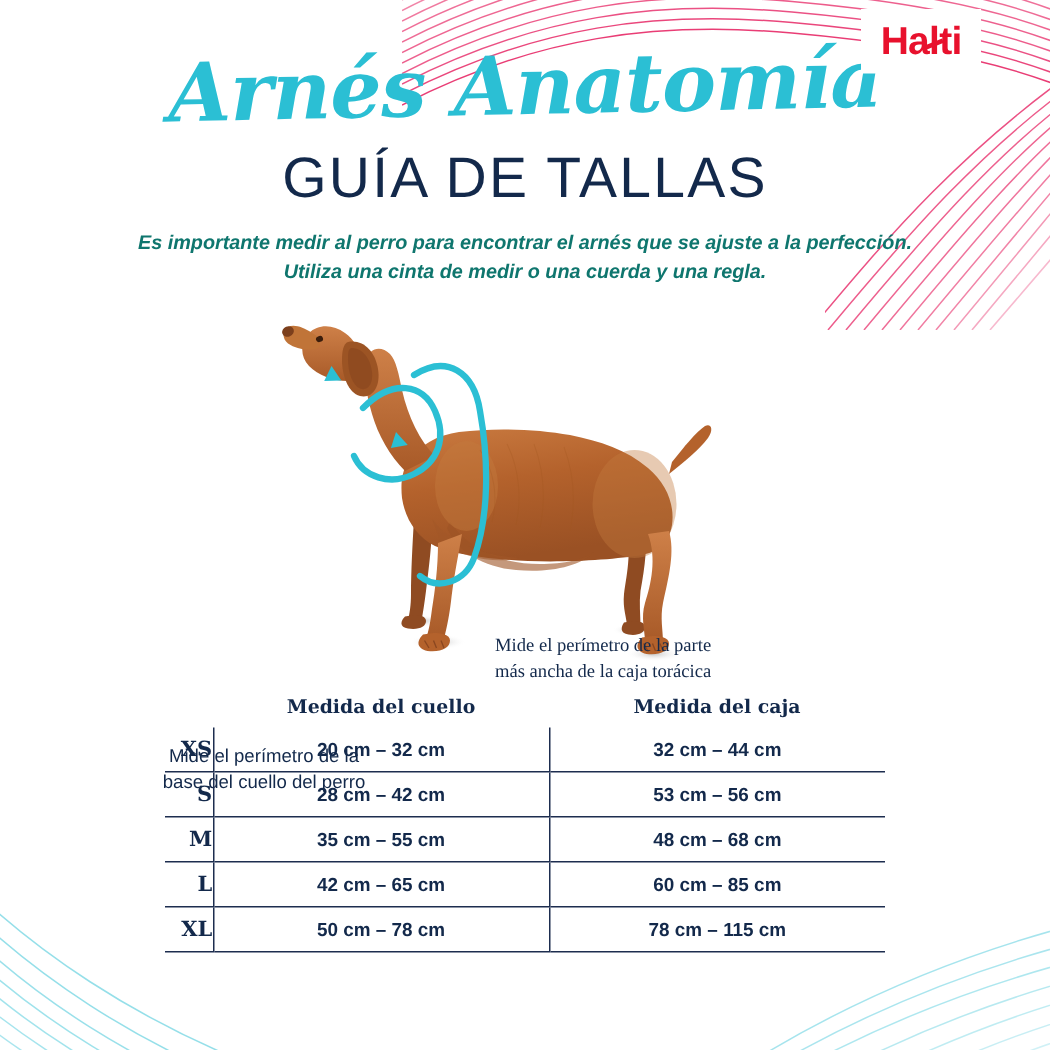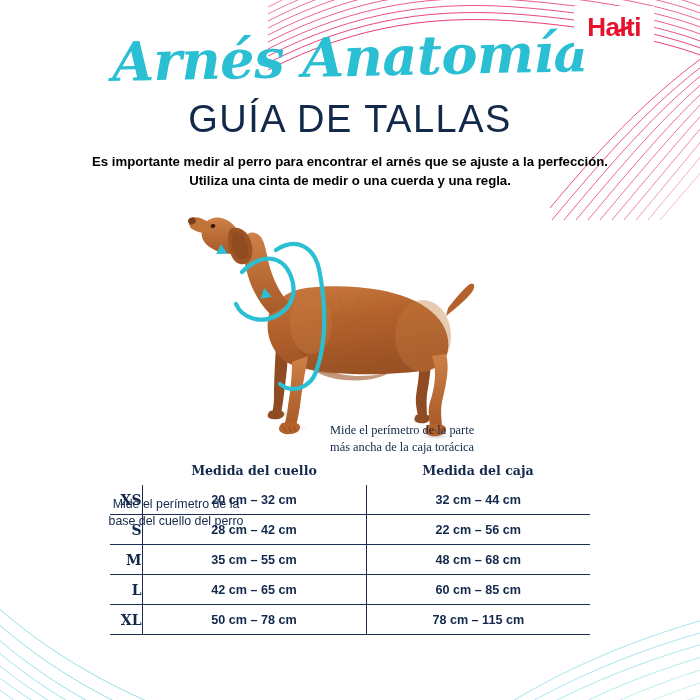--- a/index.html
+++ b/index.html
@@ -50,22 +50,23 @@
     position:absolute;top:100px;left:0;width:700px;text-align:center;
     font-family:"Liberation Sans", sans-serif;
     font-size:38px;font-weight:normal;letter-spacing:1.5px;
     color:#13294B;line-height:1;
     z-index:4;
   }
   .subtitle{
     position:absolute;top:152px;left:50px;width:600px;text-align:center;
     font-family:"Liberation Sans", sans-serif;
     font-weight:bold;font-size:13.2px;line-height:1.45;
-    color:#000000;
+    color:#0f766e;
     z-index:4;
+    font-style:italic;
   }
 
   
   .illustration{position:absolute;top:196px;left:0;width:700px;height:260px;}
   .dog-svg{position:absolute;top:0;left:180px;width:300px;height:260px;}
   .arrows-svg{position:absolute;top:0;left:180px;width:300px;height:260px;}
 
   .ann{
     position:absolute;
     font-family:"Liberation Sans", sans-serif;
@@ -324,21 +325,21 @@
         </tr>
 
         <tr class="rule-bot">
           <td class="size-cell">XS</td>
           <td class="val-cell vline-l">20 cm – 32 cm</td>
           <td class="val-cell vline-mid">32 cm – 44 cm</td>
         </tr>
         <tr class="rule-bot">
           <td class="size-cell">S</td>
           <td class="val-cell vline-l">28 cm – 42 cm</td>
-          <td class="val-cell vline-mid">22 cm – 56 cm</td>
+          <td class="val-cell vline-mid">53 cm – 56 cm</td>
         </tr>
         <tr class="rule-bot">
           <td class="size-cell">M</td>
           <td class="val-cell vline-l">35 cm – 55 cm</td>
           <td class="val-cell vline-mid">48 cm – 68 cm</td>
         </tr>
         <tr class="rule-bot">
           <td class="size-cell">L</td>
           <td class="val-cell vline-l">42 cm – 65 cm</td>
           <td class="val-cell vline-mid">60 cm – 85 cm</td>

